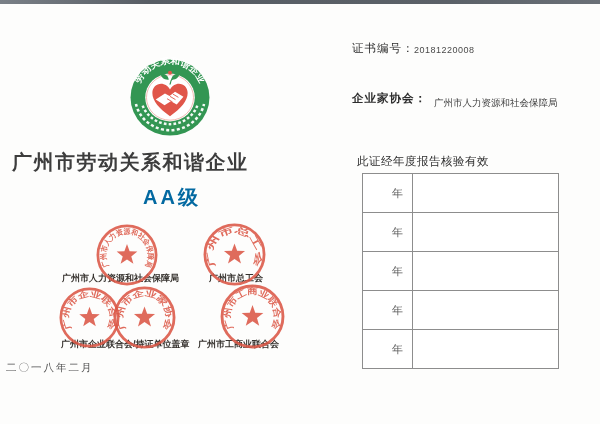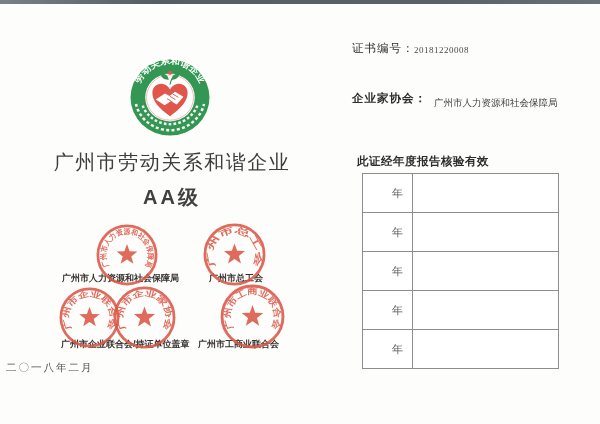--- a/index.html
+++ b/index.html
@@ -6,48 +6,48 @@
   body{
     width:600px;height:424px;position:relative;overflow:hidden;
     background:#fdfdfc;
     font-family:"Liberation Sans", sans-serif;
   }
   .top-edge{position:absolute;left:0;top:0;width:600px;height:4px;
     background:linear-gradient(90deg,#7a8087,#575d64 25%,#5b6168 75%,#6a7077);}
   
   .emblem{position:absolute;left:128px;top:57px;width:84px;height:81px;}
   .emblem svg{width:100%;height:100%;display:block}
-  .title1{position:absolute;left:12px;top:149px;width:320px;text-align:center;
-    font-size:20px;font-weight:normal;color:#3d3d3d;letter-spacing:1.5px;white-space:nowrap}
+  .title1{position:absolute;left:12px;top:149px;width:320px;text-align:left;
+    font-size:20px;font-weight:bold;color:#3d3d3d;letter-spacing:1.5px;white-space:nowrap}
   .title2{position:absolute;left:12px;top:184px;width:320px;text-align:center;
-    font-size:20px;font-weight:bold;color:#404040;letter-spacing:3px}
+    font-size:20px;font-weight:bold;color:#0369a1;letter-spacing:3px}
   .seal{position:absolute;opacity:.88;pointer-events:none}
   .seal svg{width:100%;height:100%;display:block}
   .seal-0{left:95px; top:223px;width:64px;height:64px}
   .seal-1{left:202px;top:222px;width:65px;height:65px}
   .seal-2{left:58px; top:286px;width:63px;height:63px}
   .seal-3{left:112px;top:285px;width:65px;height:65px}
   .seal-4{left:219px;top:283px;width:67px;height:67px}
   .slabel{position:absolute;font-size:9px;font-weight:bold;color:#35312d;white-space:nowrap}
   .slabel-0{left:62px; top:272px}
   .slabel-1{left:209px;top:272px}
   .slabel-2{left:61px; top:338px}
   .slabel-3{left:198px;top:338px}
   .issue-date{position:absolute;left:6px;top:361px;width:320px;text-align:left;
     font-size:10.5px;color:#4e4e4e;letter-spacing:2px}
   
   .cert-label{position:absolute;left:352px;top:41px;font-size:11.5px;font-weight:normal;
     color:#2d2d2d;letter-spacing:1px;white-space:nowrap}
   .cert-value{position:absolute;left:414px;top:45px;font-size:9px;color:#4a4a4a;
-    font-family:Liberation Serif, serif;letter-spacing:.5px}
+    font-family:Liberation Sans, sans-serif;letter-spacing:.5px}
   .holder-label{position:absolute;left:352px;top:91px;font-size:11.5px;font-weight:bold;
     color:#2d2d2d;letter-spacing:1px;white-space:nowrap}
   .holder-value{position:absolute;left:434px;top:97px;font-size:9.5px;color:#3c3c3c;
     font-family:"Liberation Serif", serif;white-space:nowrap}
-  .tbl-title{position:absolute;left:357px;top:154px;font-size:11.5px;font-weight:bold;
+  .tbl-title{position:absolute;left:357px;top:154px;font-size:11.5px;font-weight:normal;
     color:#2d2d2d;letter-spacing:.5px;white-space:nowrap}
   .verify-table{position:absolute;left:362px;top:173px;width:195px;
     border:1px solid #8d8d8d;background:#fff}
   .vrow{display:flex;height:38px;border-bottom:1px solid #8d8d8d}
   .vrow:last-child{border-bottom:none}
   .vyear{width:50px;box-sizing:border-box;border-right:1px solid #8d8d8d;
     display:flex;align-items:center;justify-content:flex-end;padding-right:9px;
     font-size:11px;color:#5a5a5a}
   .vblank{flex:1}
 </style>

